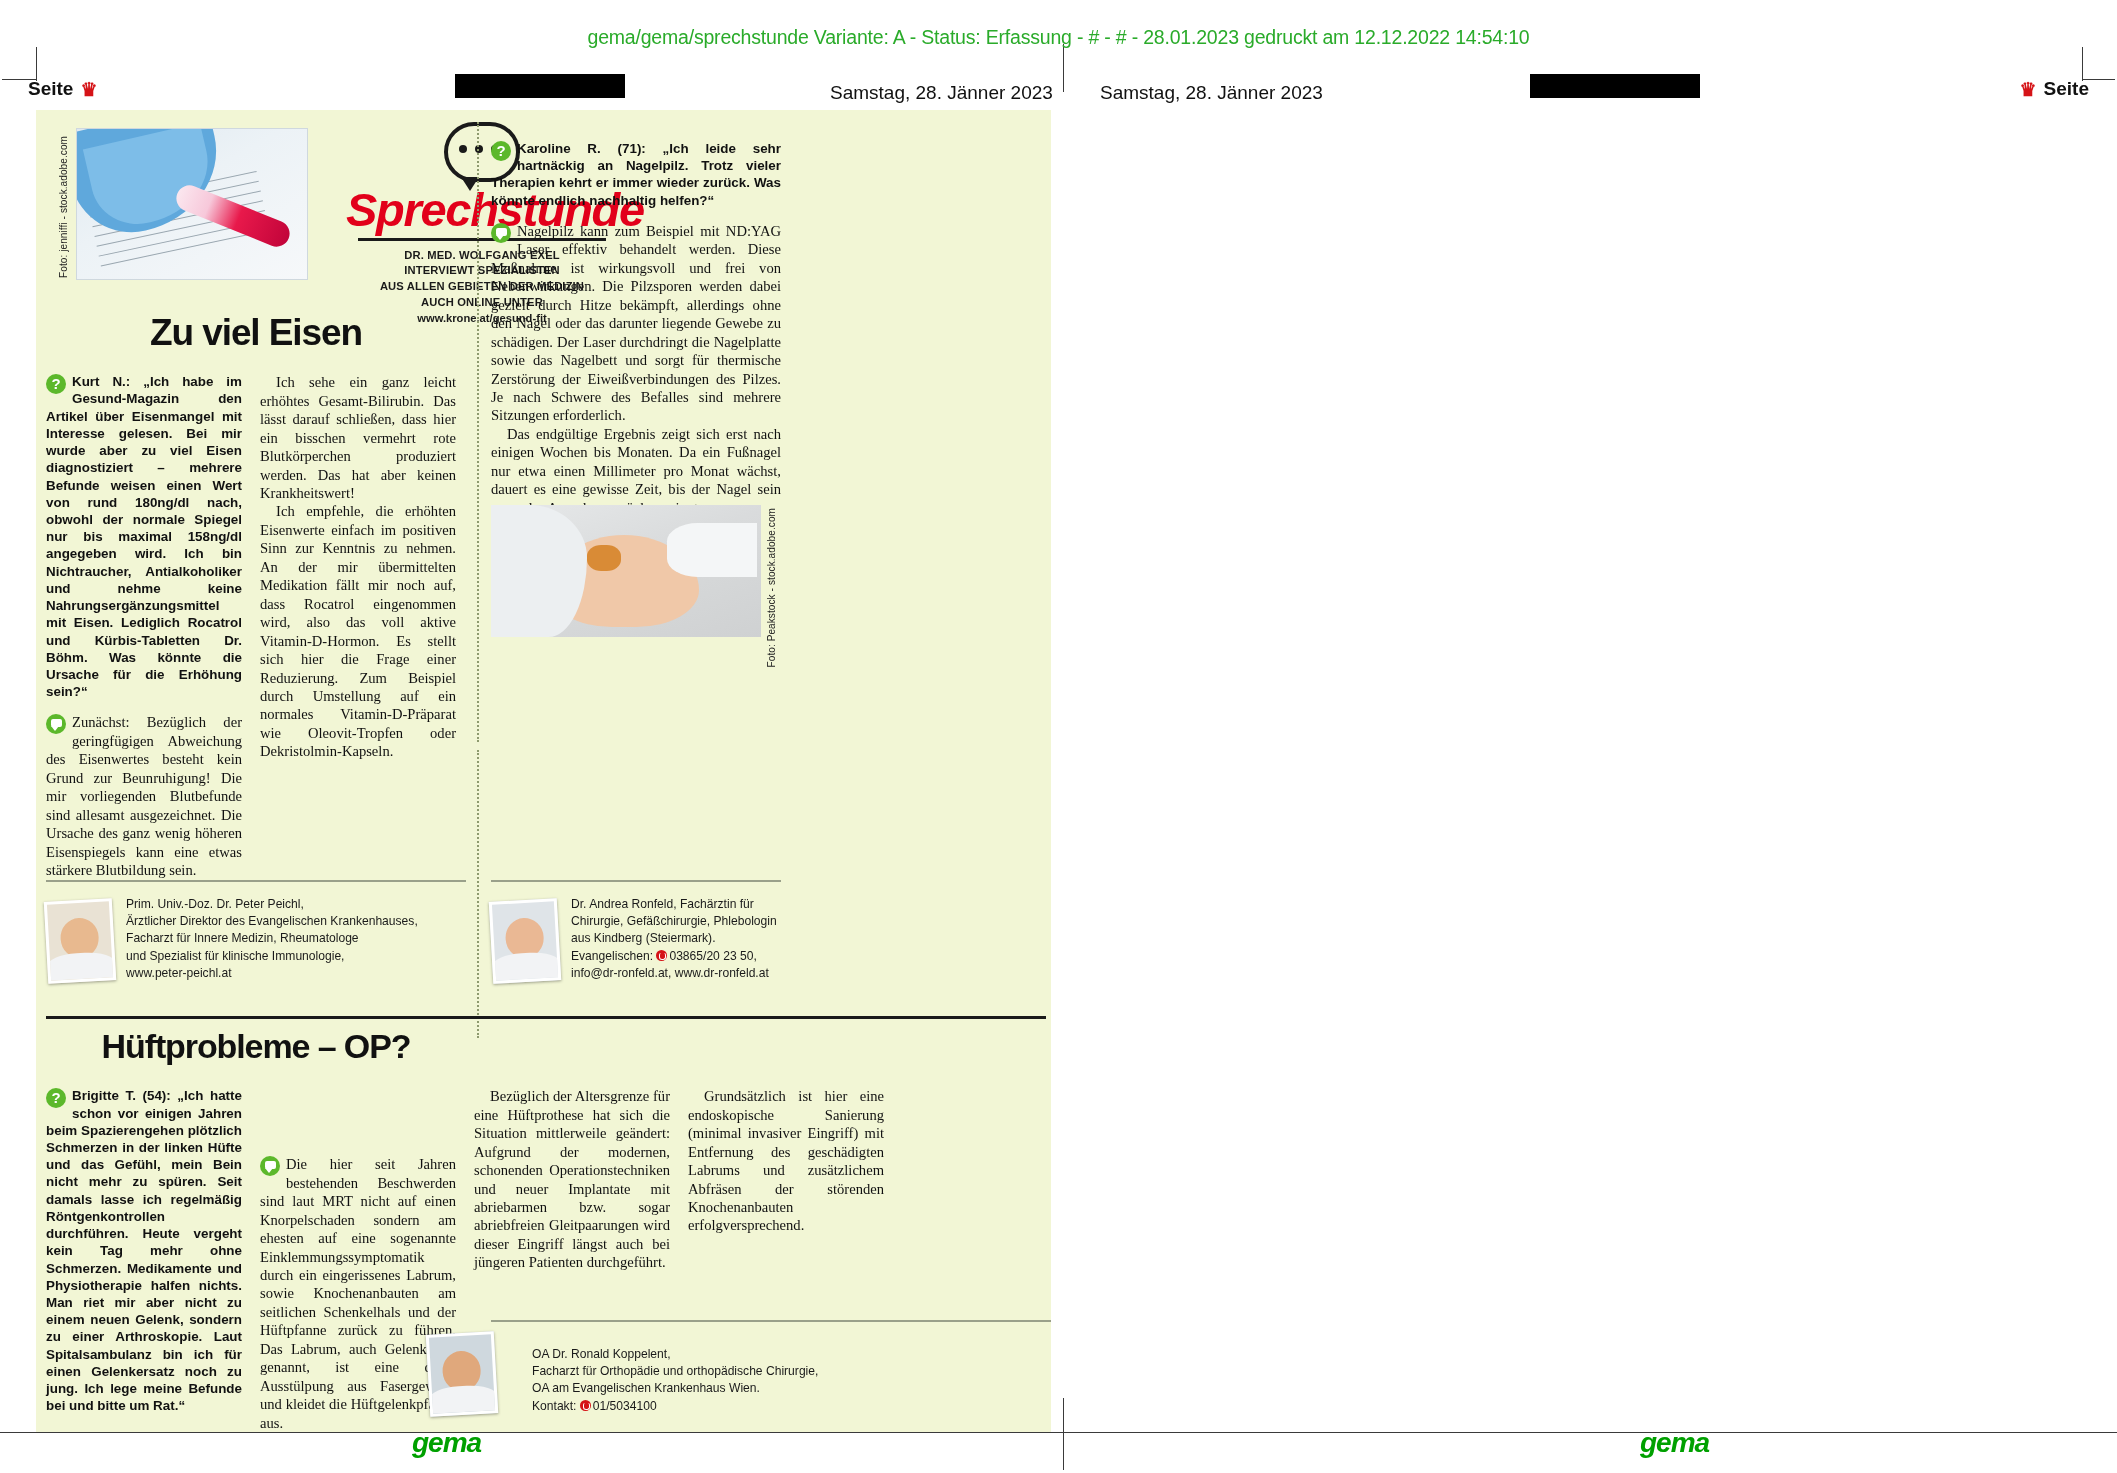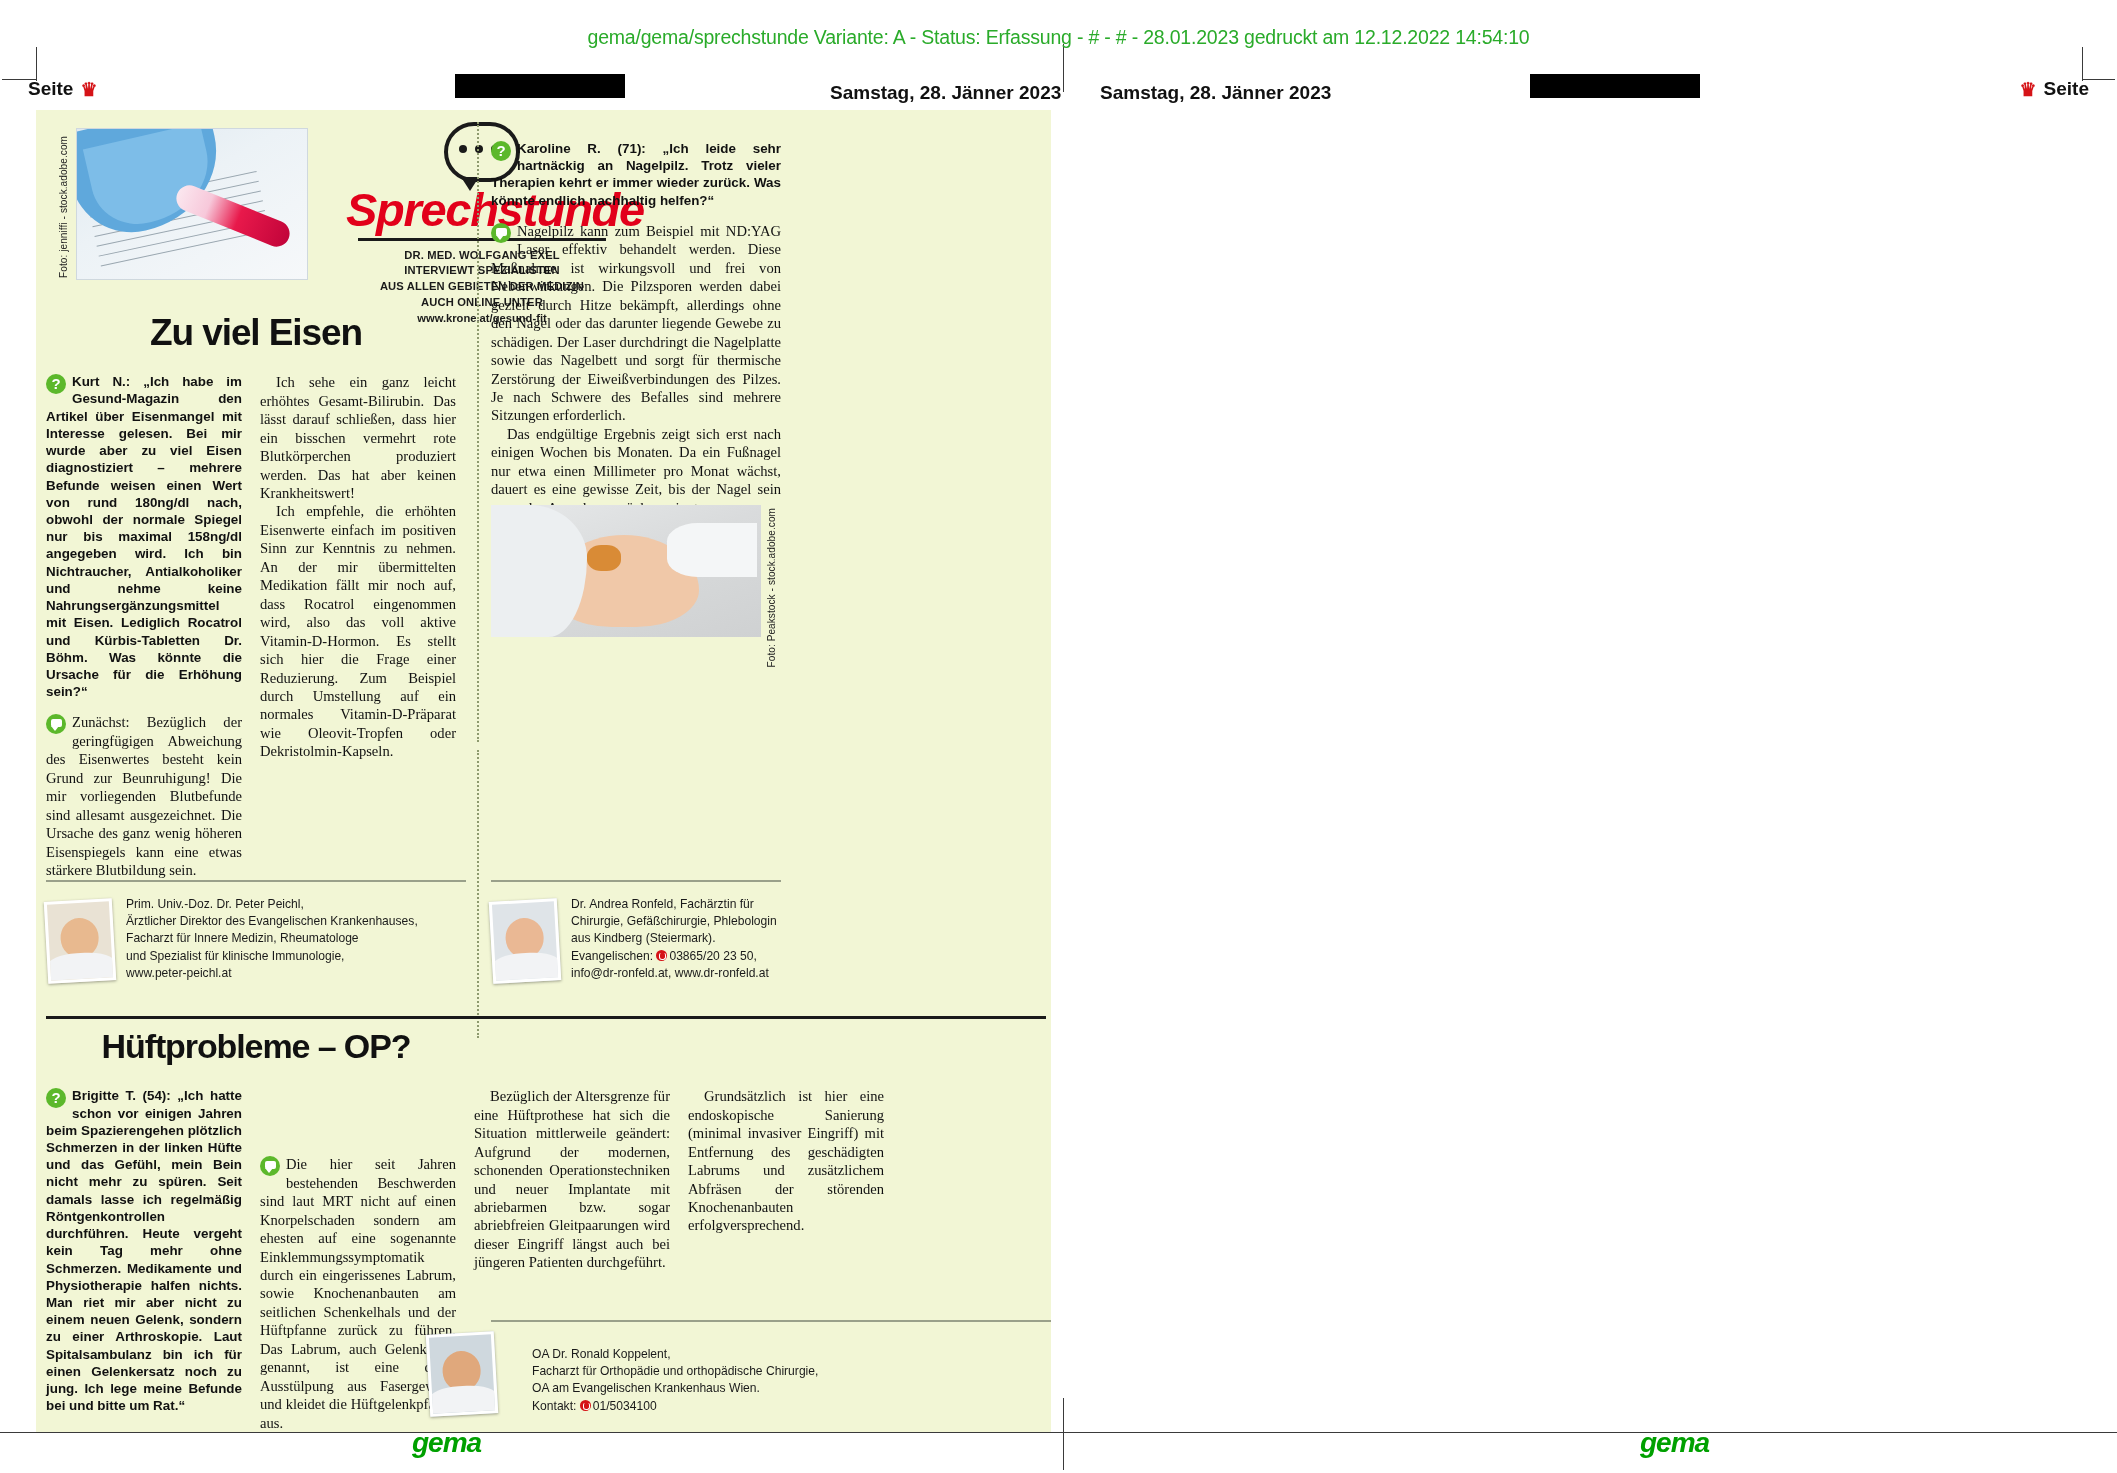--- a/index.html
+++ b/index.html
@@ -22,21 +22,21 @@
     font-family:"Liberation Sans",sans-serif;white-space:nowrap;
   }
   .seite{
     position:absolute;top:78px;font-weight:bold;font-size:19px;color:#111;
     display:flex;align-items:center;gap:7px;
   }
   .seite.left{left:28px;}
   .seite.right{right:28px;flex-direction:row-reverse;}
   .crown{display:inline-block;font-size:19px;color:#d51317;line-height:1;}
   .datebar{
-    position:absolute;top:82px;font-weight:bold;font-size:19px;color:#111;white-space:nowrap;
+    position:absolute;top:82px;font-weight:normal;font-size:19px;color:#111;white-space:nowrap;
   }
 
   
   .sheet{
     position:absolute;left:36px;top:110px;width:1015px;height:1322px;
     background:#f2f6d5;
   }
 
   
   .photo{position:relative;overflow:hidden;background:#d8dee2;}

